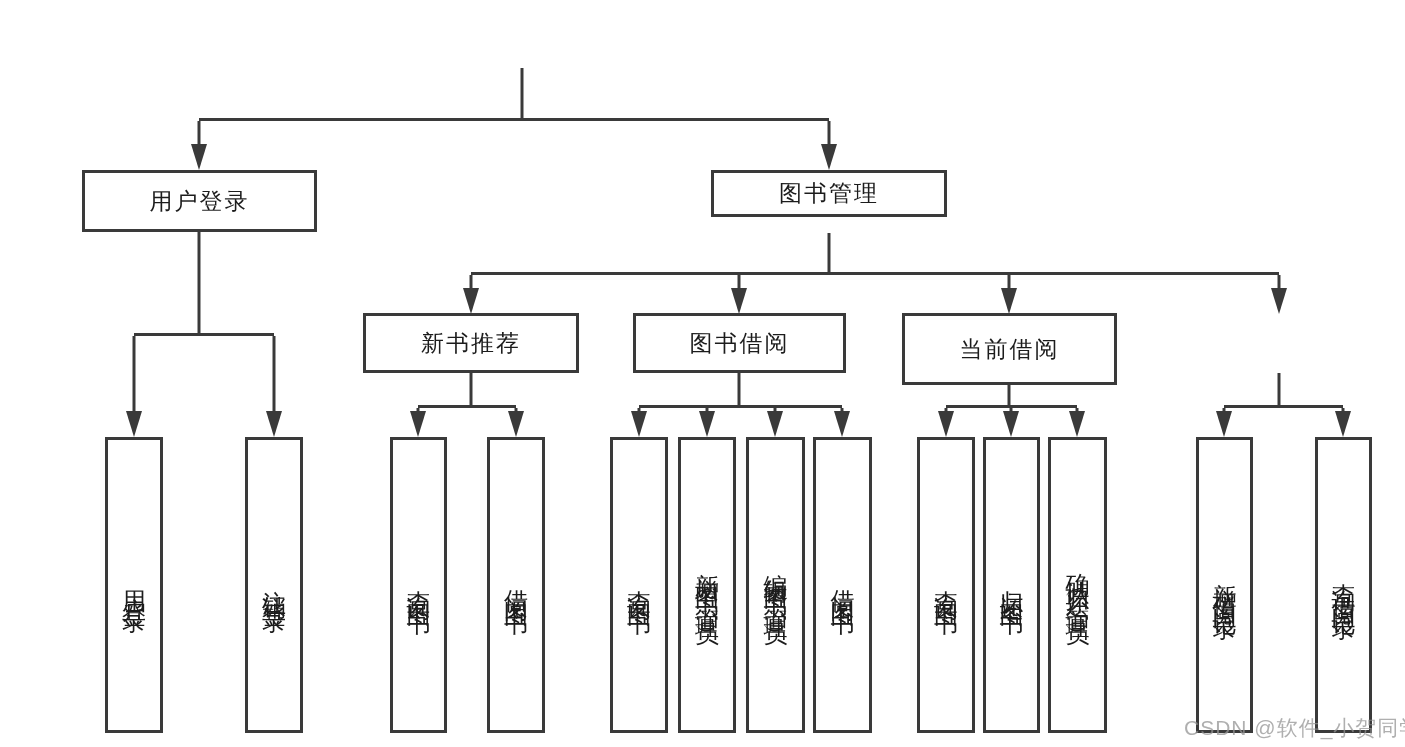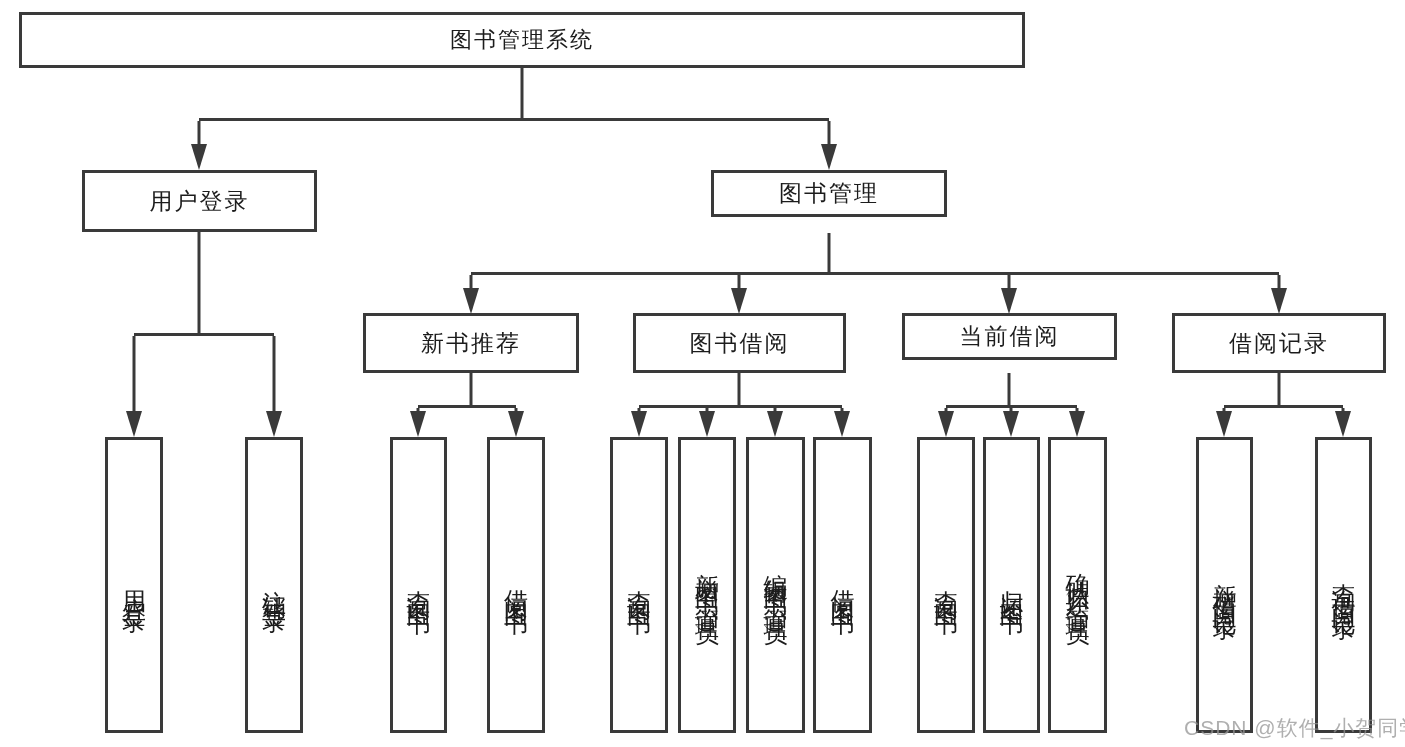--- a/index.html
+++ b/index.html
@@ -130,42 +130,36 @@
 
       <polygon points="938,411 954,411 946,437"></polygon>
       <polygon points="1003,411 1019,411 1011,437"></polygon>
       <polygon points="1069,411 1085,411 1077,437"></polygon>
 
       <polygon points="1216,411 1232,411 1224,437"></polygon>
       <polygon points="1335,411 1351,411 1343,437"></polygon>
     </g>
   </svg>
 
-  <div class="node hbox root-box" style="left:19px; top:12px; width:1006px; height:56px;">
-    <span>图书管理系统</span>
-  </div>
 
   <div class="node hbox" style="left:82px; top:170px; width:235px; height:62px;">
     <span>用户登录</span>
   </div>
   <div class="node hbox" style="left:711px; top:170px; width:236px; height:47px;">
     <span>图书管理</span>
   </div>
 
   <div class="node hbox" style="left:363px; top:313px; width:216px; height:60px;font-family:Liberation Mono, monospace;">
     <span>新书推荐</span>
   </div>
   <div class="node hbox" style="left:633px; top:313px; width:213px; height:60px;text-align:right;">
     <span>图书借阅</span>
   </div>
-  <div class="node hbox" style="left:902px; top:313px; width:215px; height:47px;">
+  <div class="node hbox" style="left:902px; top:313px; width:215px; height:72px;">
     <span>当前借阅</span>
-  </div>
-  <div class="node hbox" style="left:1172px; top:313px; width:214px; height:60px;">
-    <span>借阅记录</span>
   </div>
 
   <div class="node vbox" style="left:105px; top:437px; width:58px; height:296px;">
     <span class="vtext">用户登录</span>
   </div>
   <div class="node vbox" style="left:245px; top:437px; width:58px; height:296px;">
     <span class="vtext">注销登录</span>
   </div>
 
   <div class="node vbox" style="left:390px; top:437px; width:57px; height:296px;">

